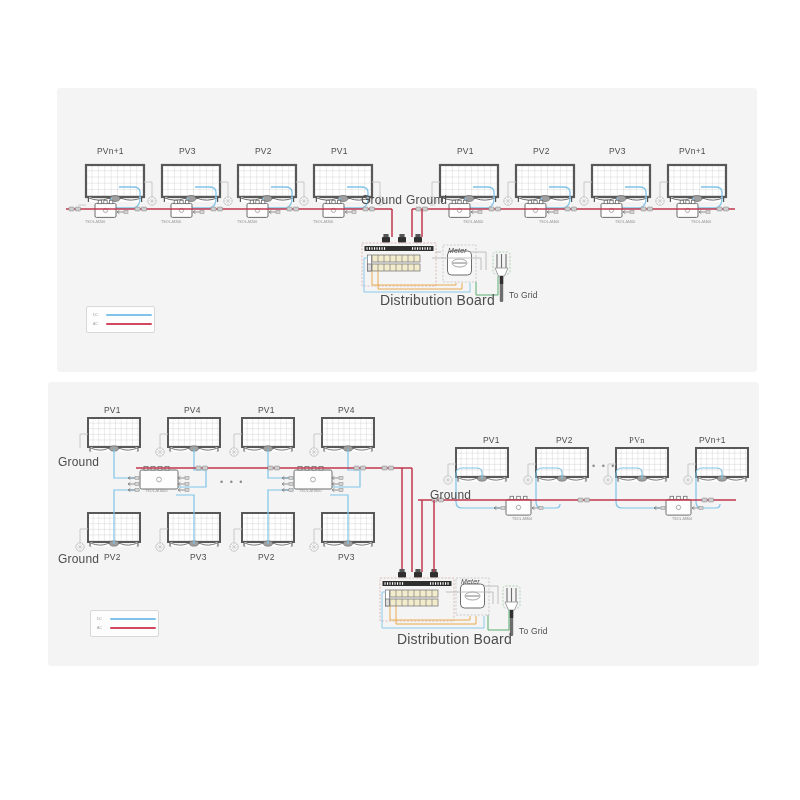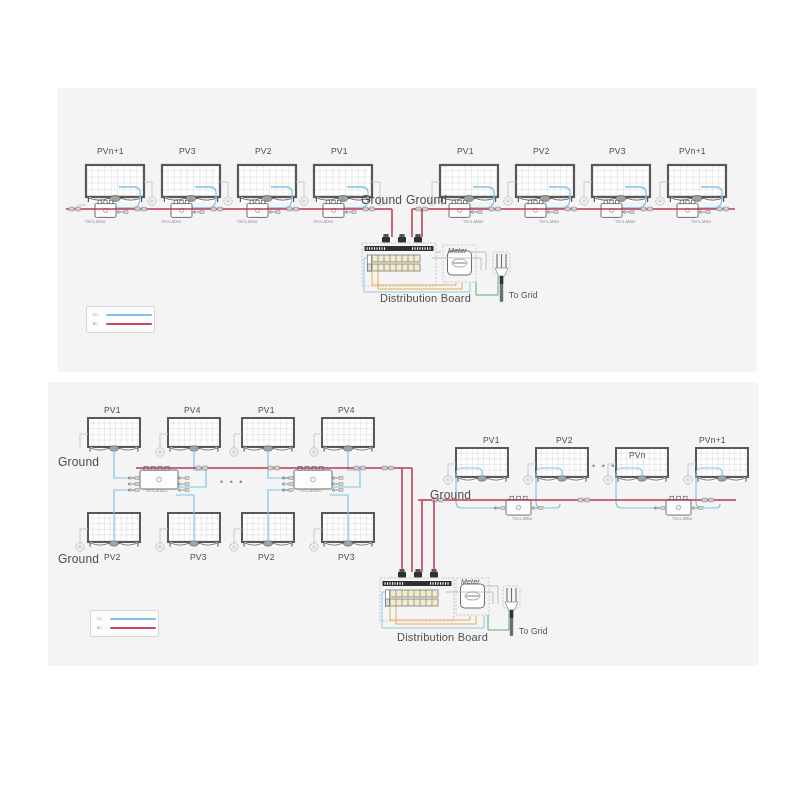--- a/index.html
+++ b/index.html
@@ -28,21 +28,21 @@
   .lbl{
     position:absolute;
     white-space:nowrap;
     color:#555;
     letter-spacing:.2px;
     line-height:1;
   }
   .lbl-pv{font-size:8.5px;color:#4d4d4d;}
   .lbl-ground{font-size:12px;color:#4d4d4d;}
   .lbl-model{font-size:3.6px;color:#8a8a8a;letter-spacing:.1px;}
-  .lbl-db{font-size:11px;color:#4d4d4d;padding-left:21px;}
+  .lbl-db{font-size:14px;color:#4d4d4d;padding-left:21px;}
   .lbl-meter{font-size:7px;color:#4d4d4d;font-style:italic;}
   .lbl-grid{font-size:8.5px;color:#4d4d4d;}
   .lbl-dots{font-size:9px;color:#8d8d8d;letter-spacing:2px;}
 
   
   .legend{
     position:absolute;
     background:#fdfdfd;
     border:1px solid #d8d8d8;
     border-radius:2px;
@@ -501,21 +501,21 @@
   <div class="lbl lbl-model" style="left:145px;top:490px;">TSOL-M1600</div>
   <div class="lbl lbl-model" style="left:299px;top:490px;">TSOL-M1600</div>
 
   <div class="lbl lbl-ground" style="left:58px;top:456px;">Ground</div>
   <div class="lbl lbl-ground" style="left:58px;top:553px;">Ground</div>
 
   <div class="lbl lbl-dots" style="left:220px;top:478px;">• • •</div>
 
   <div class="lbl lbl-pv" style="left:483px;top:436px;">PV1</div>
   <div class="lbl lbl-pv" style="left:556px;top:436px;">PV2</div>
-  <div class="lbl lbl-pv" style="left:629px;top:451px;">PVn</div>
+  <div class="lbl lbl-pv" style="left:629px;top:436px;font-family:Liberation Serif, serif;">PVn</div>
   <div class="lbl lbl-pv" style="left:699px;top:436px;">PVn+1</div>
 
   <div class="lbl lbl-model" style="left:512px;top:518px;">TSOL-M800</div>
   <div class="lbl lbl-model" style="left:672px;top:518px;">TSOL-M800</div>
 
   <div class="lbl lbl-ground" style="left:430px;top:489px;">Ground</div>
   <div class="lbl lbl-dots" style="left:592px;top:462px;">• • •</div>
 
   <div class="lbl lbl-db" style="left:376px;top:632px;">Distribution Board</div>
   <div class="lbl lbl-meter" style="left:461px;top:578px;">Meter</div>

